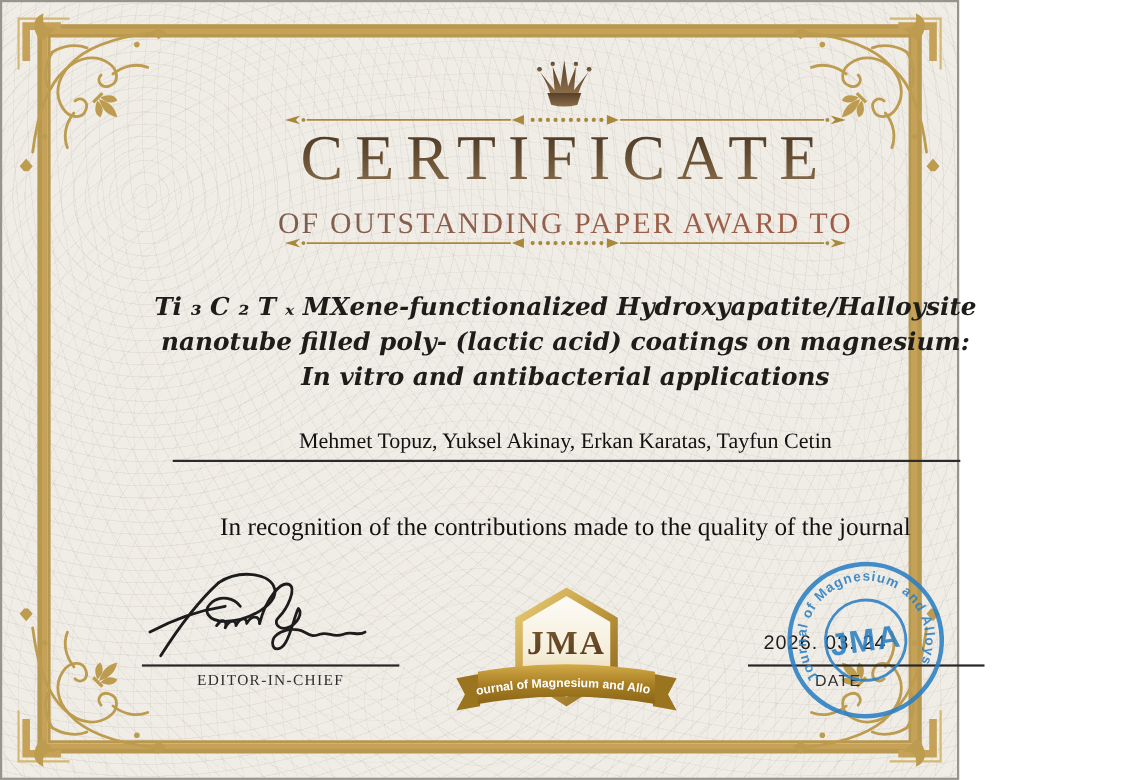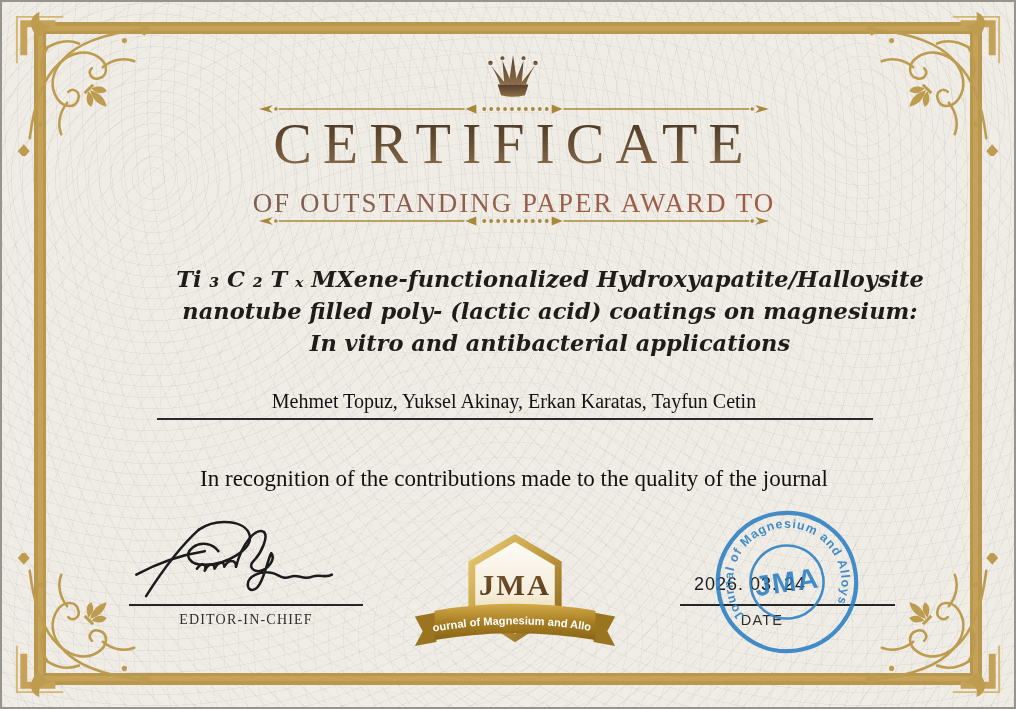--- a/index.html
+++ b/index.html
@@ -2,21 +2,21 @@
 <html><head>
 <meta charset="utf-8">
 <style>
   html,body{margin:0;padding:0;}
   body{
     width:1024px;height:709px;
     font-family:"Liberation Serif", serif;
     overflow:hidden;
   }
   .page{
-    position:relative;width:1016px;height:709px;box-sizing:border-box;
+    position:relative;width:872px;height:709px;box-sizing:border-box;
     background-color:#f0ede7;
     background-image:
       repeating-radial-gradient(circle at 15% 25%, rgba(165,158,142,0) 0 10px, rgba(165,158,142,.14) 10px 11px),
       repeating-radial-gradient(circle at 85% 15%, rgba(165,158,142,0) 0 12px, rgba(165,158,142,.12) 12px 13px),
       repeating-radial-gradient(circle at 50% 90%, rgba(165,158,142,0) 0 14px, rgba(165,158,142,.10) 14px 15px),
       repeating-radial-gradient(circle at 40% 55%, rgba(165,158,142,0) 0 18px, rgba(165,158,142,.08) 18px 19px);
     border:2px solid #97948e;
   }
   
   .frame{
@@ -48,21 +48,21 @@
   .cert-subtitle{
     position:absolute;left:0;top:186px;width:1024px;text-align:center;
     font-size:27px;letter-spacing:2px;font-weight:normal;margin:0;
     background:linear-gradient(90deg,#6f5c52 10%,#9a5f49 55%,#a05a40 90%);
     -webkit-background-clip:text;background-clip:text;color:transparent;
   }
   
   .paper-title{
     position:absolute;left:132px;top:262px;width:760px;text-align:center;
     font-family:"DejaVu Serif", serif;font-style:italic;font-weight:bold;
-    font-size:22.5px;line-height:1.42;color:#1e1c19;margin-left:36px;
+    font-size:22.5px;line-height:1.42;color:#1e1c19;
   }
   .authors{
     position:absolute;left:0;top:388px;width:1024px;text-align:center;
     font-size:20px;color:#121212;
   }
   .authors-rule{position:absolute;left:155px;top:416px;width:716px;height:2px;background:#2b2b2b;}
   .recognition{
     position:absolute;left:0;top:464px;width:1024px;text-align:center;
     font-size:23px;color:#13110f;
   }

